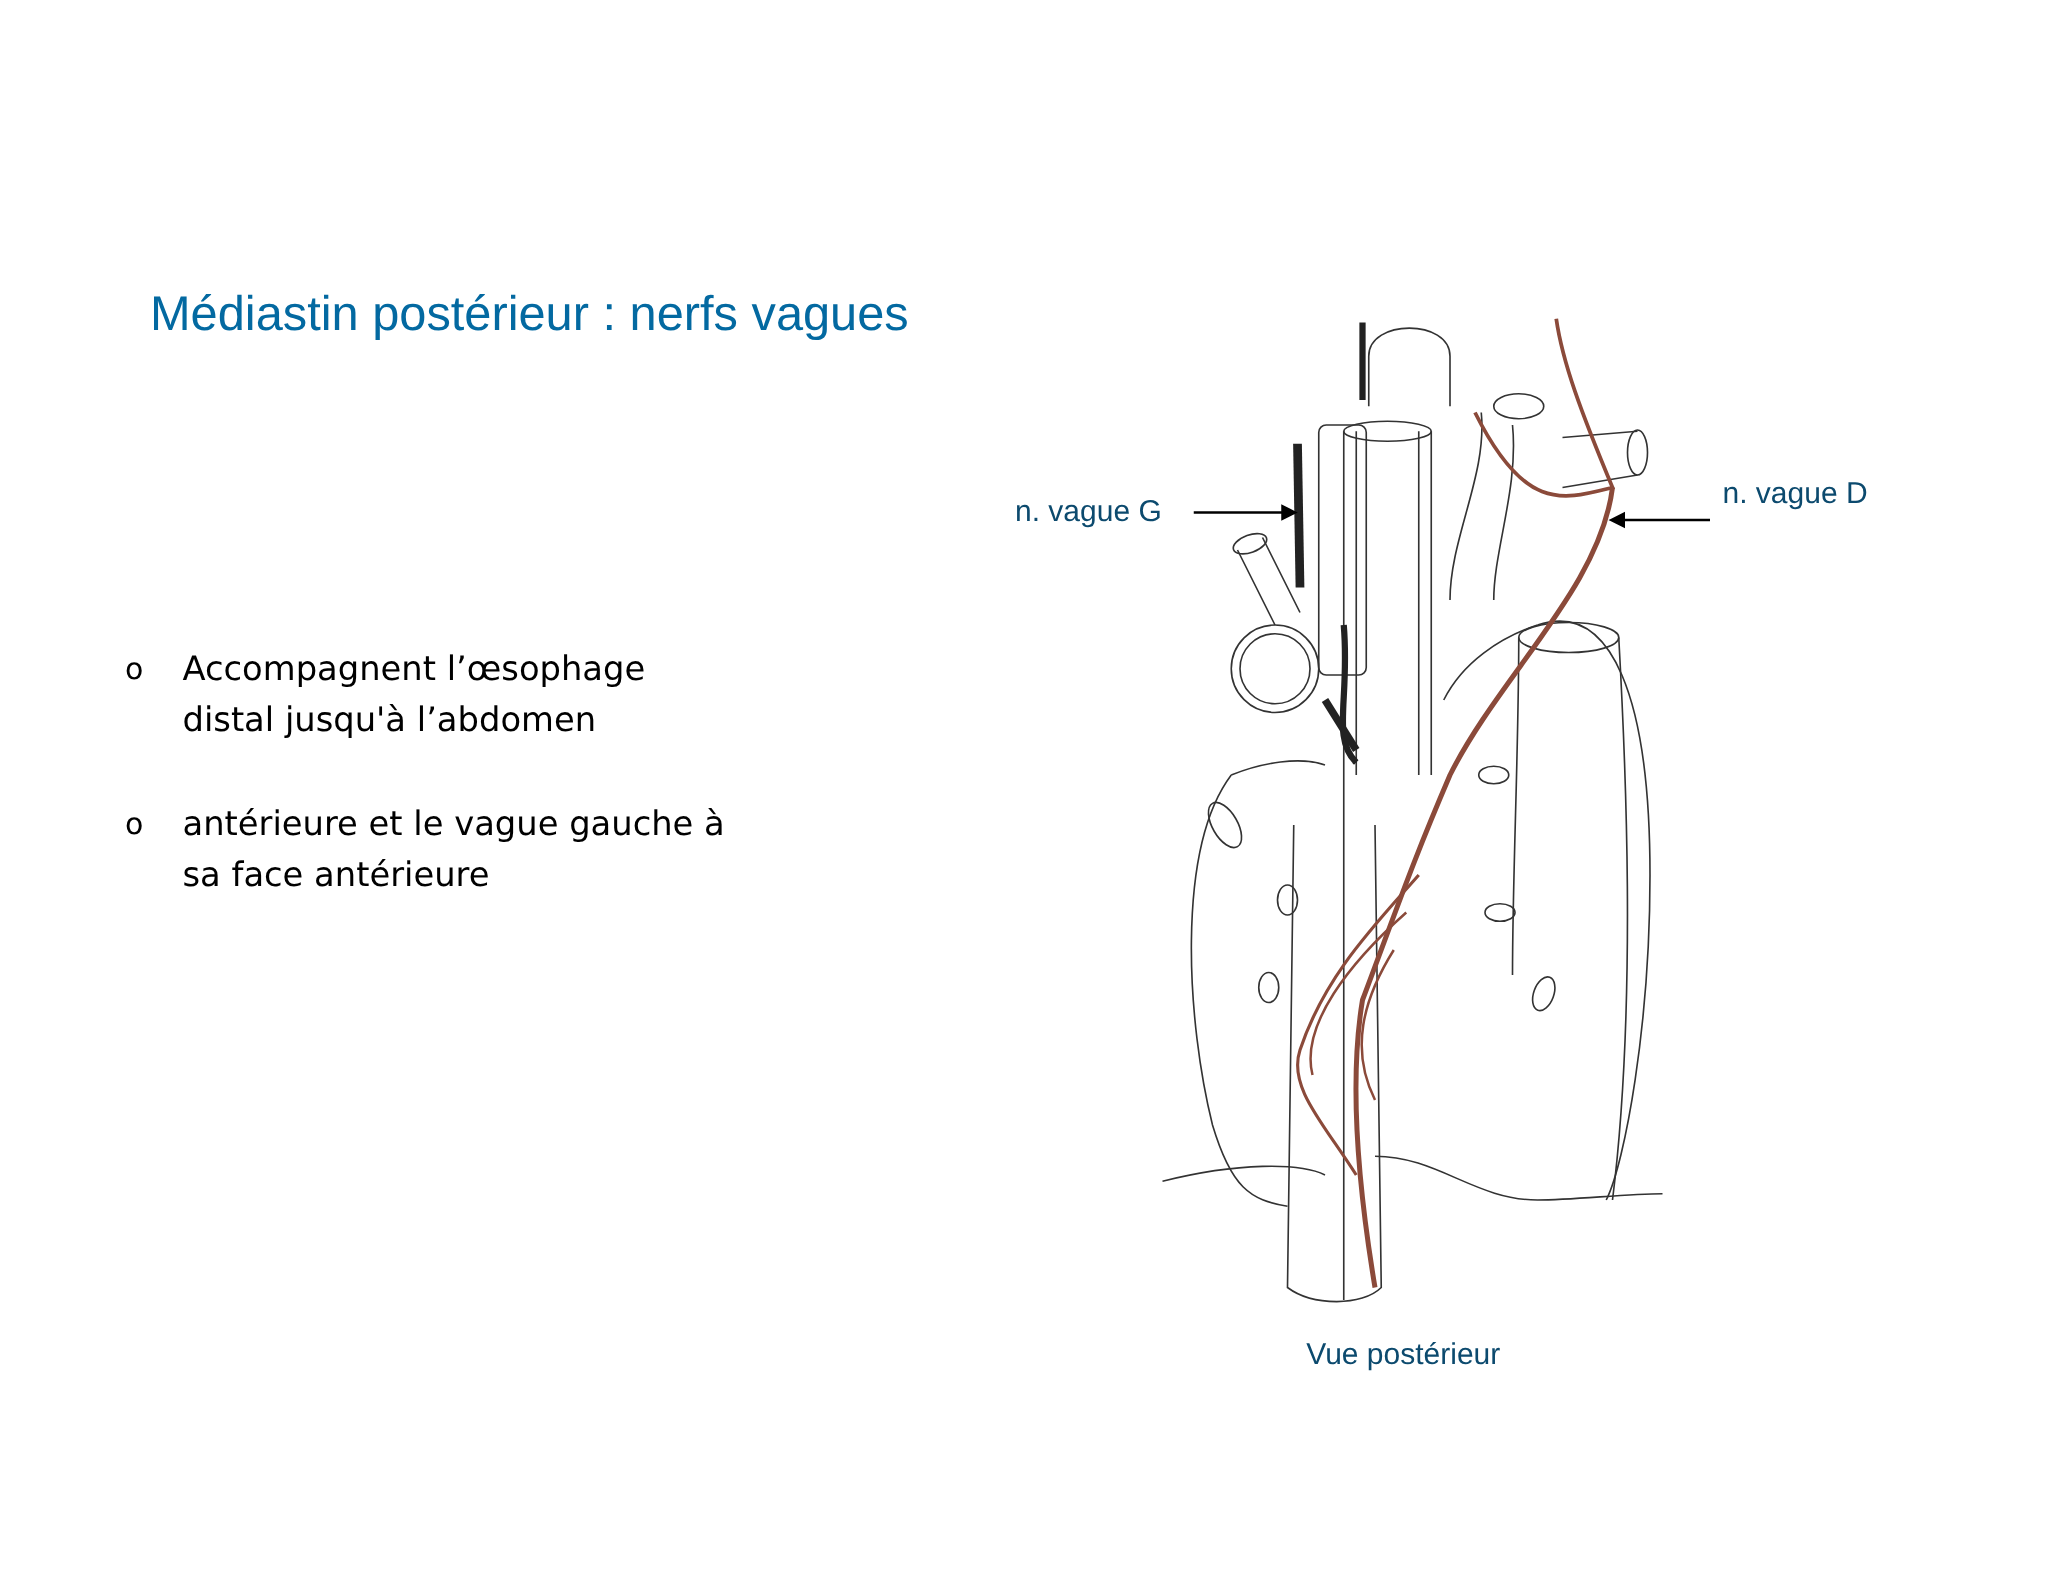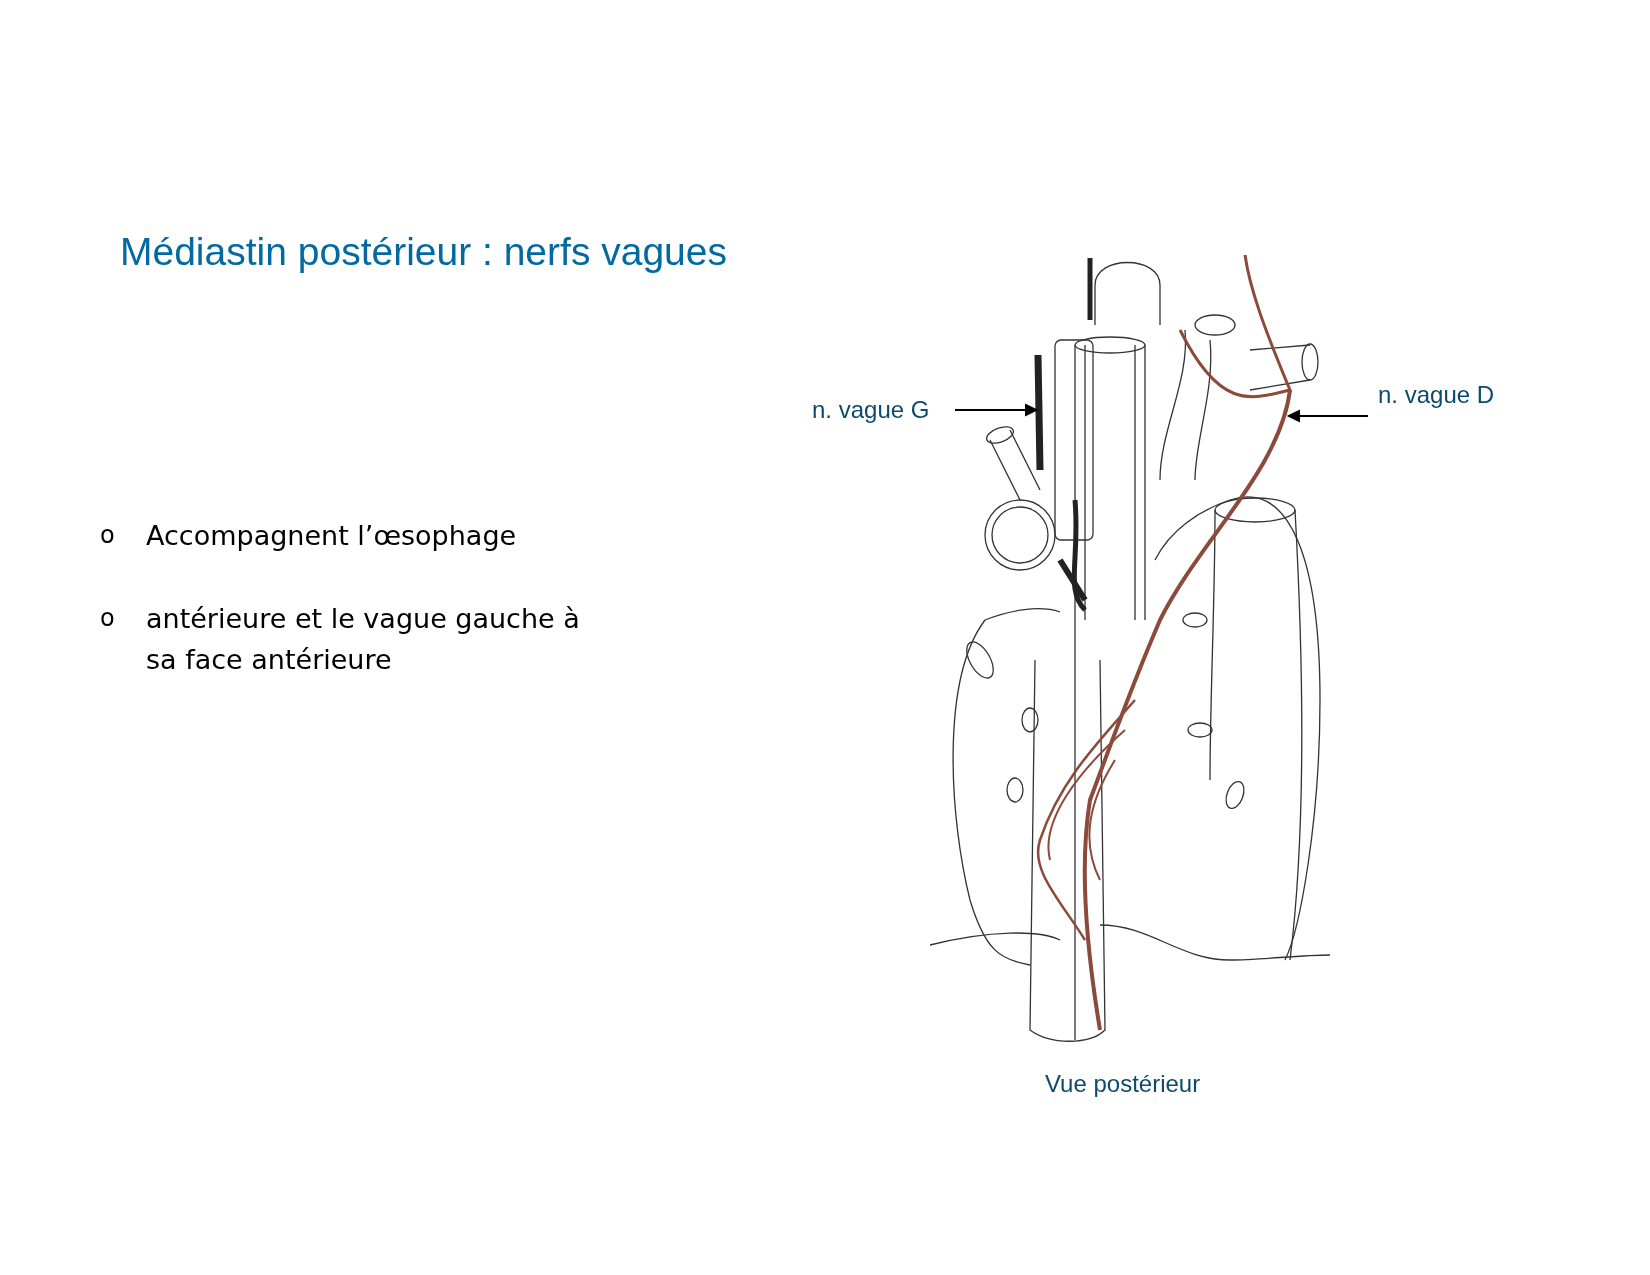--- a/index.html
+++ b/index.html
@@ -14,20 +14,21 @@
 </head>
 <body>
 
 <div class="slide">
   <div class="title">Médiastin postérieur : nerfs vagues</div>
 
   <div class="bullets">
     <div class="bullet">
       <span class="marker">o</span>
       <div>Accompagnent l’œsophage</div>
+      <div>distal jusqu'à l’abdomen</div>
     </div>
     <div class="bullet">
       <span class="marker">o</span>
       <div>antérieure et le vague gauche à</div>
       <div>sa face antérieure</div>
     </div>
   </div>
 
   <div class="label" style="left:812px; top:396px;">n. vague G</div>
   <div class="label" style="left:1378px; top:381px;">n. vague D</div>

